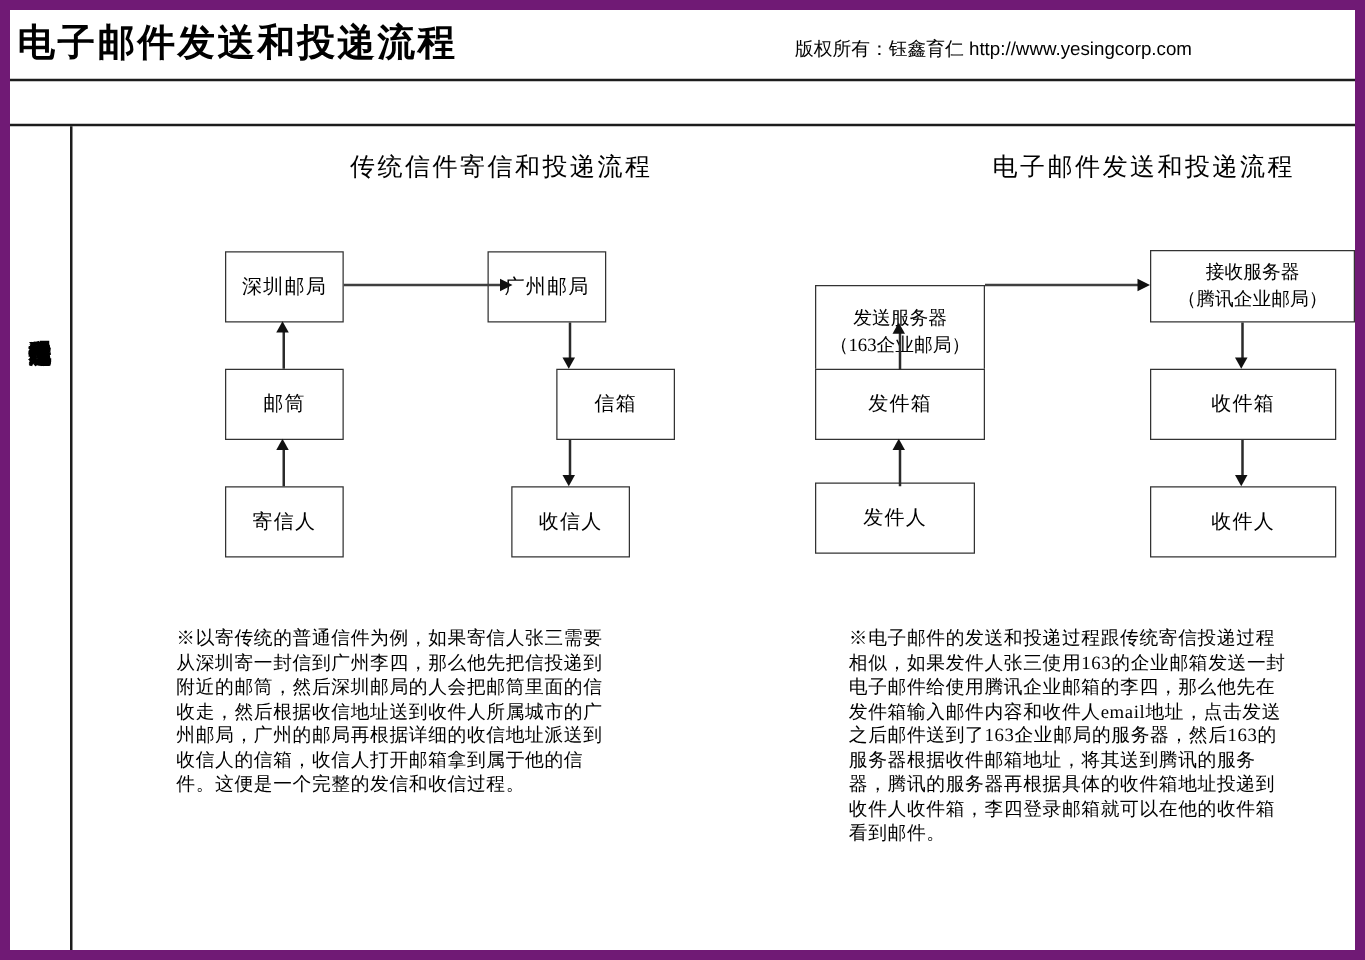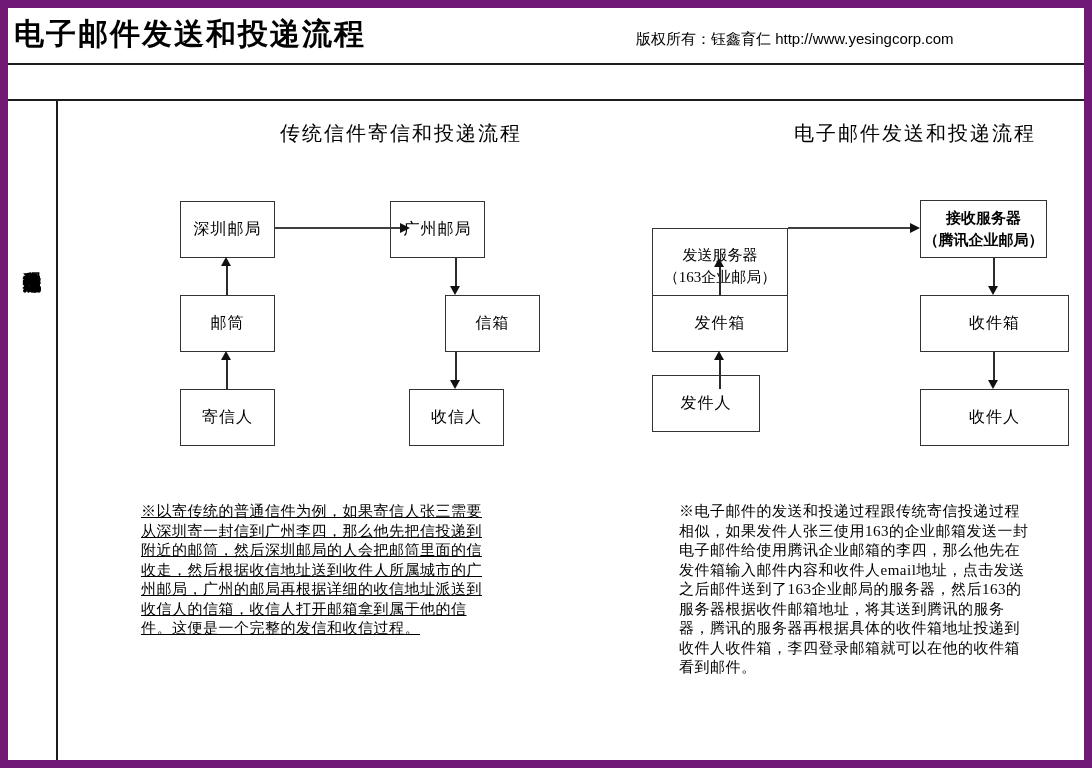--- a/index.html
+++ b/index.html
@@ -83,21 +83,21 @@
   .ahead.down  { border-left: 5.5px solid transparent; border-right: 5.5px solid transparent; border-top: 9px solid #111; }
 
   .para {
     position: absolute;
     top: 494px;
     font-size: 15px;
     line-height: 19.5px;
     letter-spacing: 0.5px;
     white-space: pre-line;
   }
-  .para.trad { left: 133px; width: 370px; text-decoration: underline; }
+  .para.trad { left: 133px; width: 370px; }
   .para.mail { left: 671px; width: 426px; }
 </style>
 </head>
 <body>
 
 <div class="page">
 
   <div class="main-title">电子邮件发送和投递流程</div>
   <div class="copyright">版权所有：钰鑫育仁  http://www.yesingcorp.com</div>
   <div class="hline" style="top:55px;"></div>
@@ -125,31 +125,31 @@
     <span>寄信人</span>
   </div>
   <div class="box" style="left:401px; top:381px; width:95px; height:57px;justify-content:center;">
     <span>收信人</span>
   </div>
 
   <div class="box" style="left:644px; top:192px; width:136px; height:76px;margin-top:28px;">
     <span class="l2">发送服务器</span>
     <span class="l2">（163企业邮局）</span>
   </div>
-  <div class="box" style="left:912px; top:192px; width:127px; height:58px;font-weight:bold;">
+  <div class="box" style="left:912px; top:192px; width:164px; height:58px;">
     <span class="l2">接收服务器</span>
     <span class="l2">（腾讯企业邮局）</span>
   </div>
   <div class="box" style="left:644px; top:287px; width:136px; height:57px;">
     <span>发件箱</span>
   </div>
   <div class="box" style="left:912px; top:287px; width:149px; height:57px;">
     <span>收件箱</span>
   </div>
-  <div class="box" style="left:644px; top:367px; width:108px; height:57px;">
+  <div class="box" style="left:644px; top:378px; width:128px; height:57px;">
     <span>发件人</span>
   </div>
   <div class="box" style="left:912px; top:381px; width:149px; height:57px;">
     <span>收件人</span>
   </div>
 
   <div>
     <div class="aline-h" style="left:267px; top:219px; width:126px;"></div>
     <div class="ahead right" style="left:392px; top:215px;"></div>
   </div>

